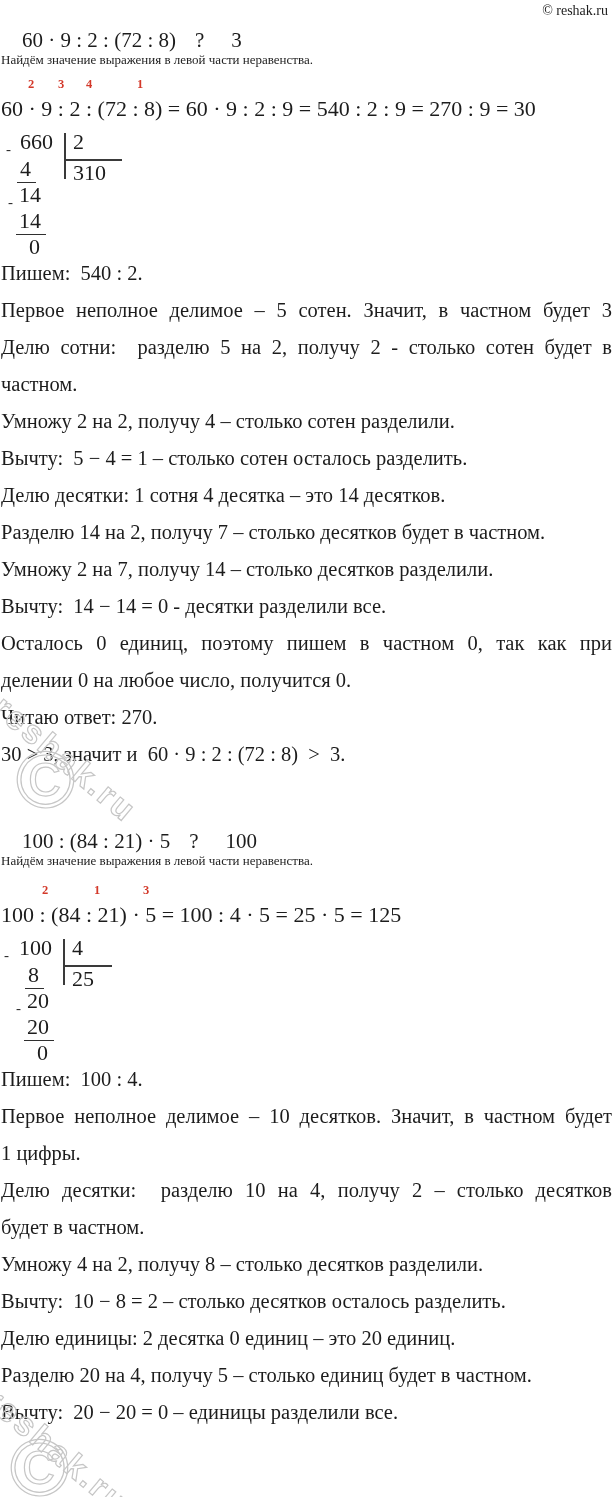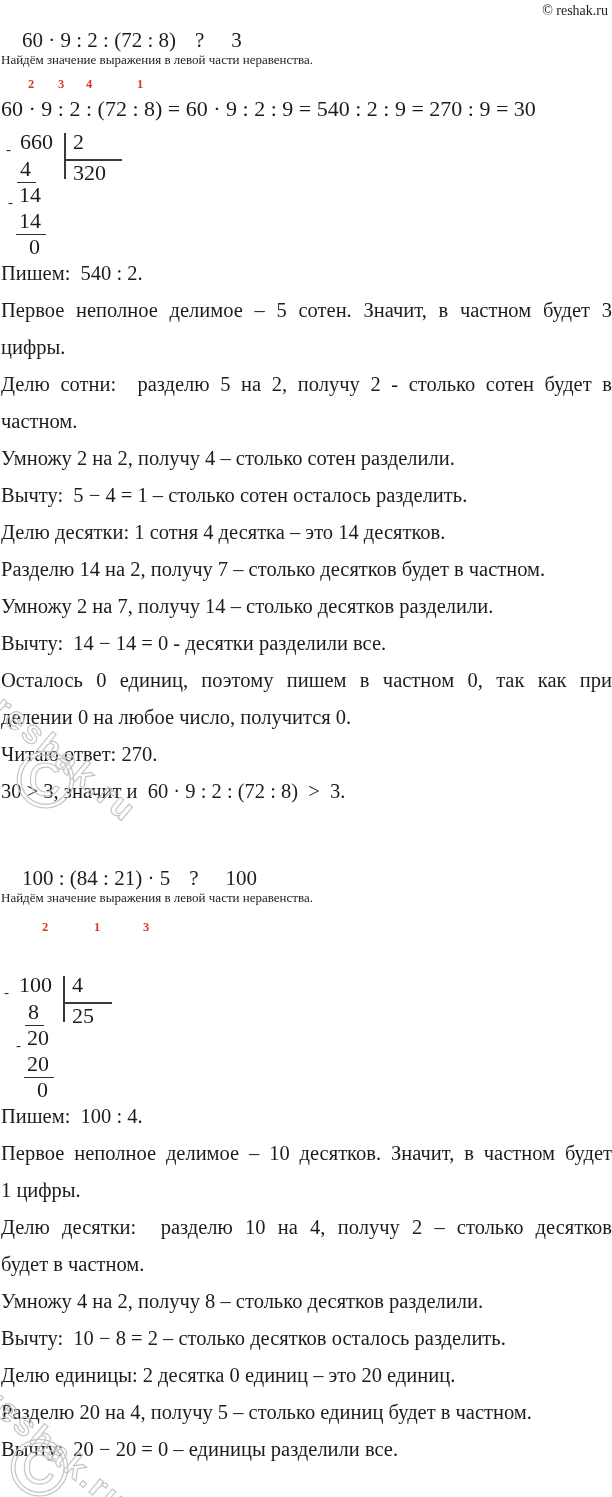--- a/index.html
+++ b/index.html
@@ -83,30 +83,29 @@
     <div class="eq-line">60 · 9 : 2 : (72 : 8) = 60 · 9 : 2 : 9 = 540 : 2 : 9 = 270 : 9 = 30</div>
   </div>
 
   <div class="division">
     <span class="minus" style="left:5px;top:7px">-</span>
     <span style="left:19px;top:0">660</span>
     <i class="vbar" style="left:63px;top:3px;height:46px"></i>
     <span style="left:72px;top:0">2</span>
     <i class="hline" style="left:64px;top:29px;width:57px"></i>
     <span class="u" style="left:16px;top:27px">4</span>
-    <span style="left:72px;top:31px">320</span>
+    <span style="left:72px;top:31px">310</span>
     <span class="minus" style="left:7px;top:60px">-</span>
     <span style="left:18px;top:53px">14</span>
     <span class="u" style="left:15px;top:79px">14</span>
     <span style="left:28px;top:105px">0</span>
   </div>
 
   <p class="step">Пишем:  540 : 2.</p>
   <p class="step stretch">Первое неполное делимое – 5 сотен. Значит, в частном будет 3</p>
-  <p class="step">цифры.</p>
   <p class="step stretch">Делю сотни:  разделю 5 на 2, получу 2 - столько сотен будет в</p>
   <p class="step">частном.</p>
   <p class="step">Умножу 2 на 2, получу 4 – столько сотен разделили.</p>
   <p class="step">Вычту:  5 − 4 = 1 – столько сотен осталось разделить.</p>
   <p class="step">Делю десятки: 1 сотня 4 десятка – это 14 десятков.</p>
   <p class="step">Разделю 14 на 2, получу 7 – столько десятков будет в частном.</p>
   <p class="step">Умножу 2 на 7, получу 14 – столько десятков разделили.</p>
   <p class="step">Вычту:  14 − 14 = 0 - десятки разделили все.</p>
   <p class="step stretch">Осталось 0 единиц, поэтому пишем в частном 0, так как при</p>
   <p class="step">делении 0 на любое число, получится 0.</p>
@@ -116,20 +115,21 @@
   <div class="title-row section-gap">
     <span>100 : (84 : 21) · 5</span><span class="qmark">?</span><span class="rhs">100</span>
   </div>
 
   <p class="intro">Найдём значение выражения в левой части неравенства.</p>
 
   <div class="eq-block" style="margin-top:8px">
     <span class="mark" style="left:41px">2</span>
     <span class="mark" style="left:93px">1</span>
     <span class="mark" style="left:142px">3</span>
+    <div class="eq-line">100 : (84 : 21) · 5 = 100 : 4 · 5 = 25 · 5 = 125</div>
   </div>
 
   <div class="division">
     <span class="minus" style="left:3px;top:7px">-</span>
     <span style="left:18px;top:0">100</span>
     <i class="vbar" style="left:62px;top:3px;height:46px"></i>
     <span style="left:71px;top:0">4</span>
     <i class="hline" style="left:63px;top:29px;width:48px"></i>
     <span class="u" style="left:24px;top:27px">8</span>
     <span style="left:71px;top:31px">25</span>

